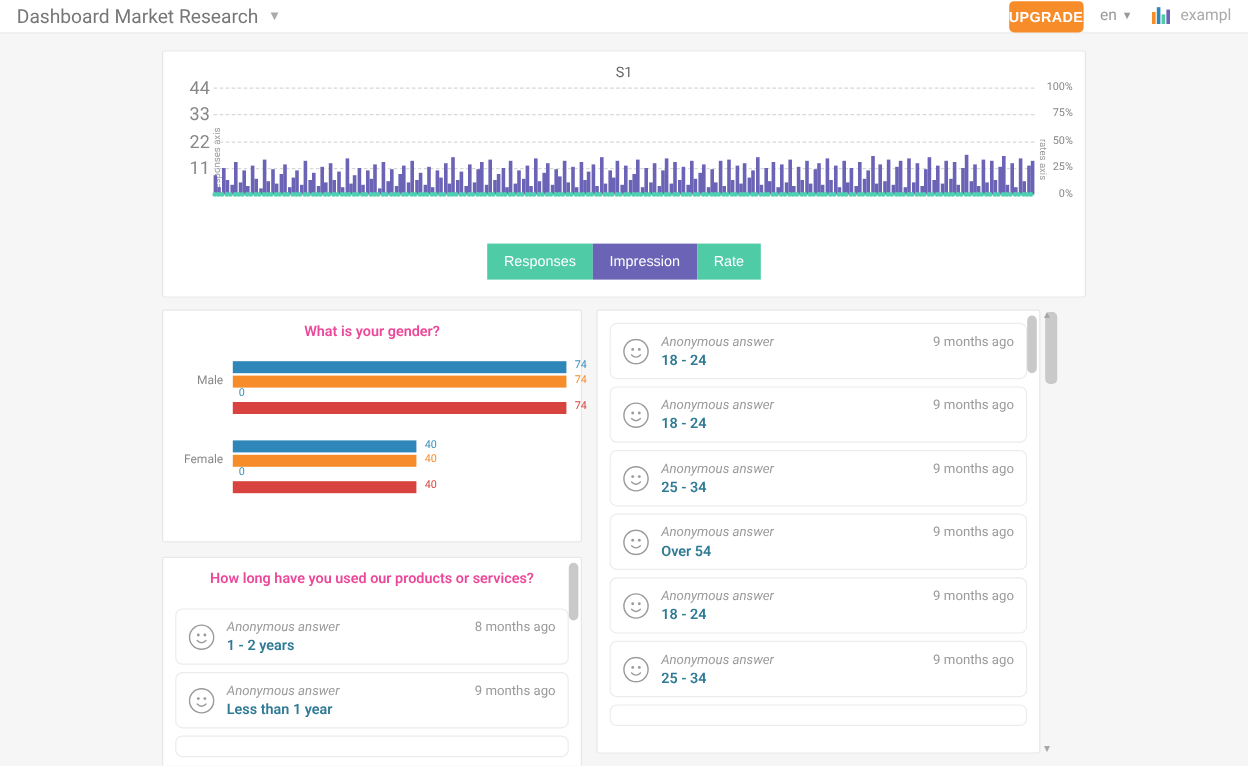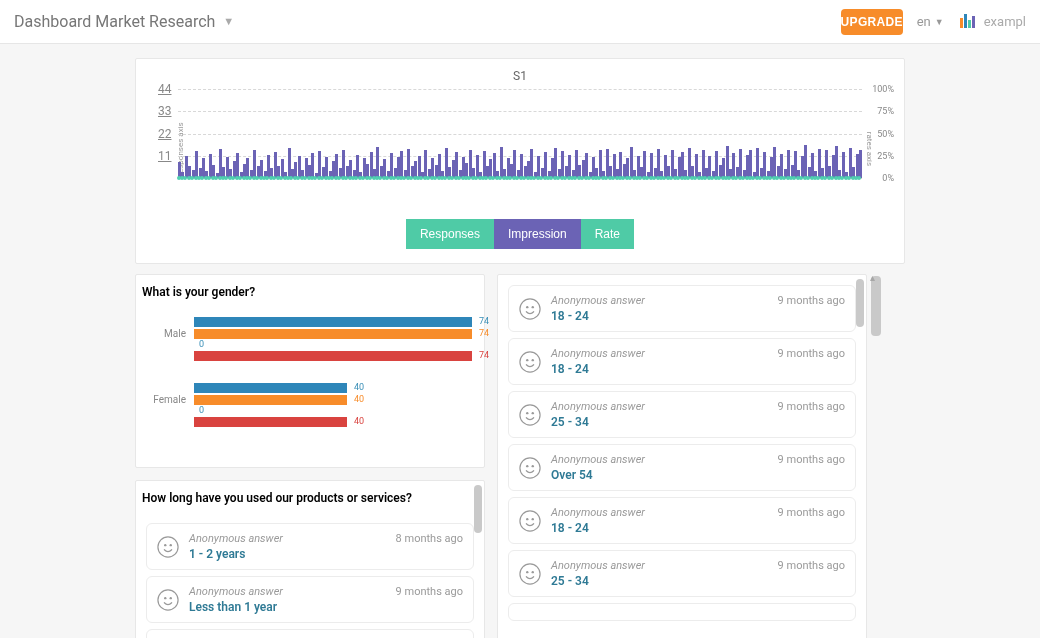--- a/index.html
+++ b/index.html
@@ -6,21 +6,21 @@
   body {
     font-family: -apple-system, "Segoe UI", Roboto, Arial, sans-serif;
     background: #f6f6f6;
     color: #555;
     width: 1040px;
     height: 638px;
     overflow: hidden;
   }
   
   .topbar {
-    height: 44px;
+    height: 28px;
     background: #fff;
     border-bottom: 1px solid #e6e6e6;
     display: flex;
     align-items: center;
     padding: 0 14px;
   }
   .page-title {
     font-size: 16px;
     color: #777;
     font-weight: 400;
@@ -68,21 +68,21 @@
   }
   .y-axis-right-label {
     position: absolute; right: -24px; top: 50%; transform: translateY(-50%) rotate(90deg);
     font-size: 8px; color: #999; white-space: nowrap;
   }
   .chart-plot {
     position: relative; width: 100%; height: 90px;
     border-bottom: 1px dashed #d0d0d0;
   }
   .gridline { position: absolute; left: 0; right: 0; border-top: 1px dashed #d8d8d8; }
-  .ytick-l { position: absolute; left: -20px; font-size: 12px; color: #888; transform: translateY(-50%); text-decoration: underline; }
+  .ytick-l { position: absolute; left: -20px; font-size: 15px; color: #888; transform: translateY(-50%); }
   .ytick-r { position: absolute; right: -32px; font-size: 9px; color: #888; transform: translateY(-50%); }
   .bars-layer, .lolli-layer {
     position: absolute; left: 0; right: 0; bottom: 0; top: 0;
     display: flex; align-items: flex-end; justify-content: space-between;
   }
   .lolli-layer { pointer-events: none; }
   .bar { width: 3px; background: #6b63b5; }
   .lolli { width: 1px; position: relative; display:flex; justify-content:center;}
   .lolli .stem { position:absolute; bottom:0; width:1.5px; background:#4fd0b0; }
   .lolli .dot  { position:absolute; width:4px; height:4px; border-radius:50%; background:#4fd0b0; transform:translate(-50%,50%); left:50%; }
@@ -98,21 +98,21 @@
   
   .lower {
     width: 770px; margin: 10px auto 0;
     display:flex; gap:12px; align-items:flex-start;
   }
   .col-left { width: 350px; display:flex; flex-direction:column; gap:12px;}
   .col-right{ width: 370px; position:relative;}
   .panel {
     background:#fff; border:1px solid #e7e7e7; border-radius:2px;
   }
-  .panel-title { text-align:left; font-size:12px; color:#000000; padding:10px 6px 8px; font-weight:600; }
+  .panel-title { text-align:center; font-size:12px; color:#ec4899; padding:10px 6px 8px; font-weight:600; }
   .panel-scroll { position:absolute; top:4px; right:2px; bottom:4px; width:8px;}
   .panel-scroll .thumb { width:100%; background:#c9c9c9; border-radius:4px; height:48px; }
   .vscroll-outer {
     position:absolute; right:-14px; top:0; bottom:0; width:10px;
   }
   .vscroll-outer .thumb{ width:100%; background:#c9c9c9; border-radius:4px; height:60px; margin-top:2px;}
   .vscroll-outer .arrow{position:absolute; left:-1px; font-size:10px; color:#a7a7a7;}
   .vscroll-outer .arrow.up{top:-2px;}
   .vscroll-outer .arrow.dn{bottom:-2px;}
 

